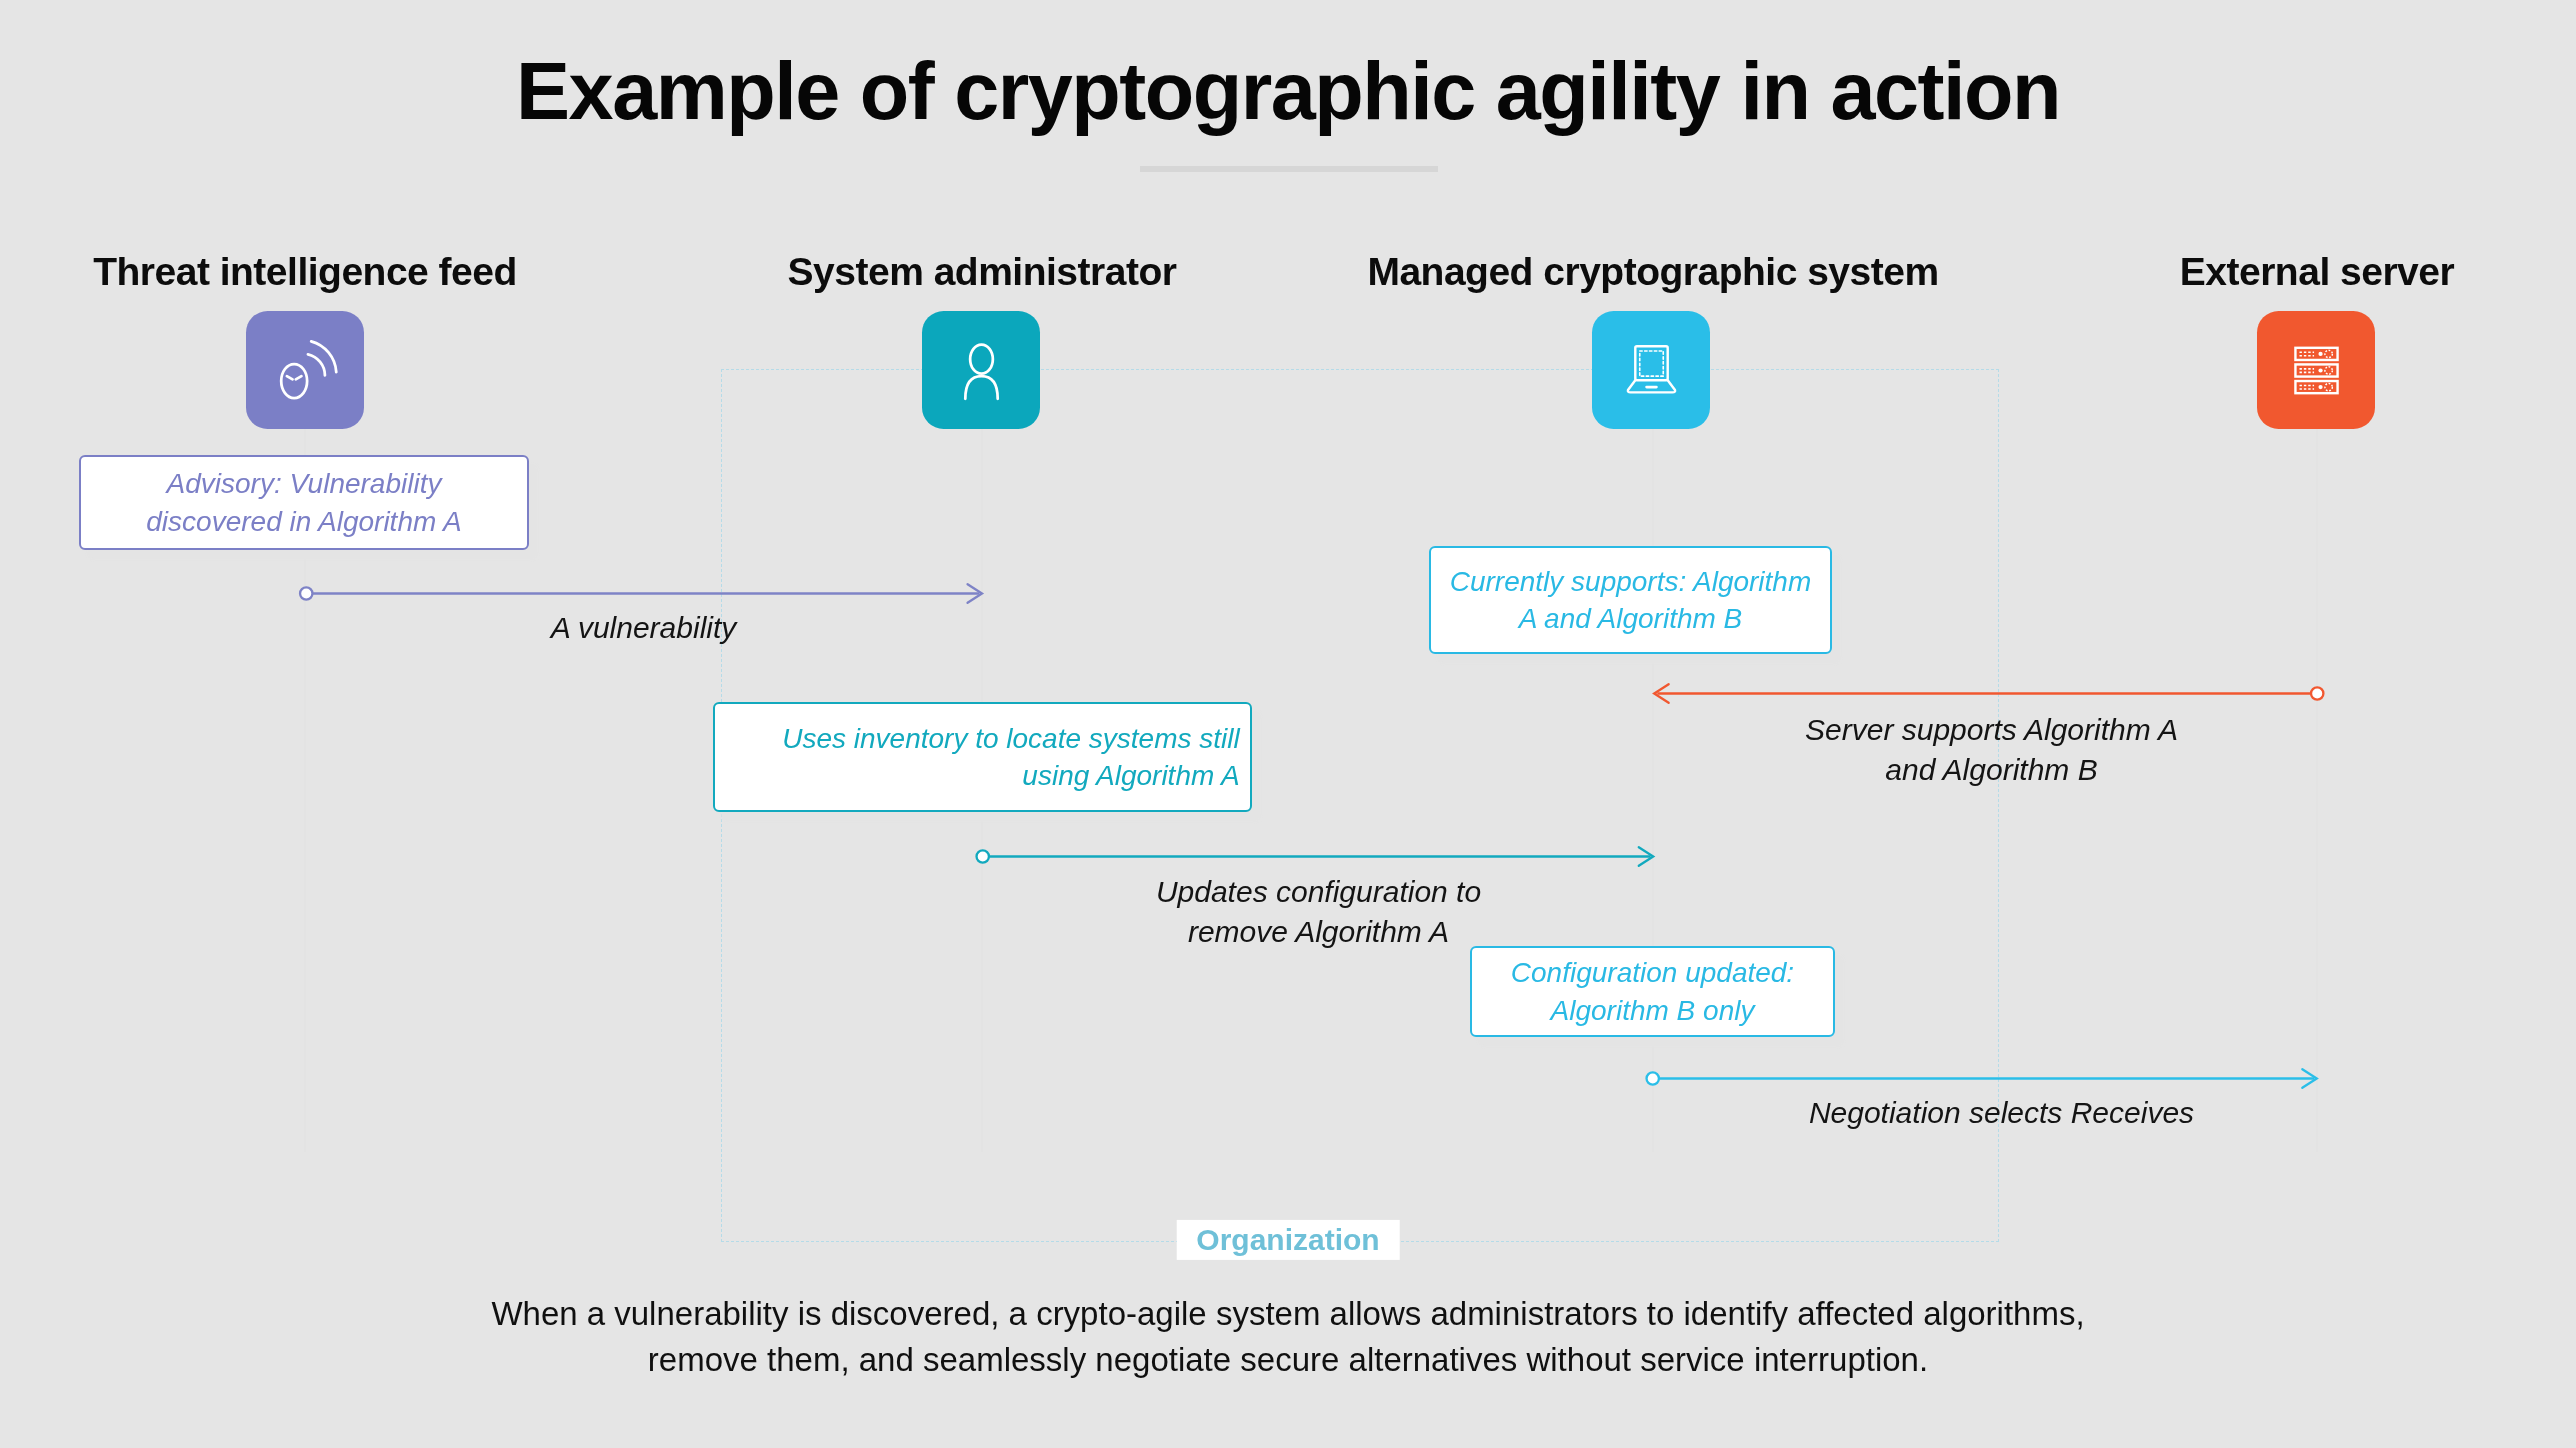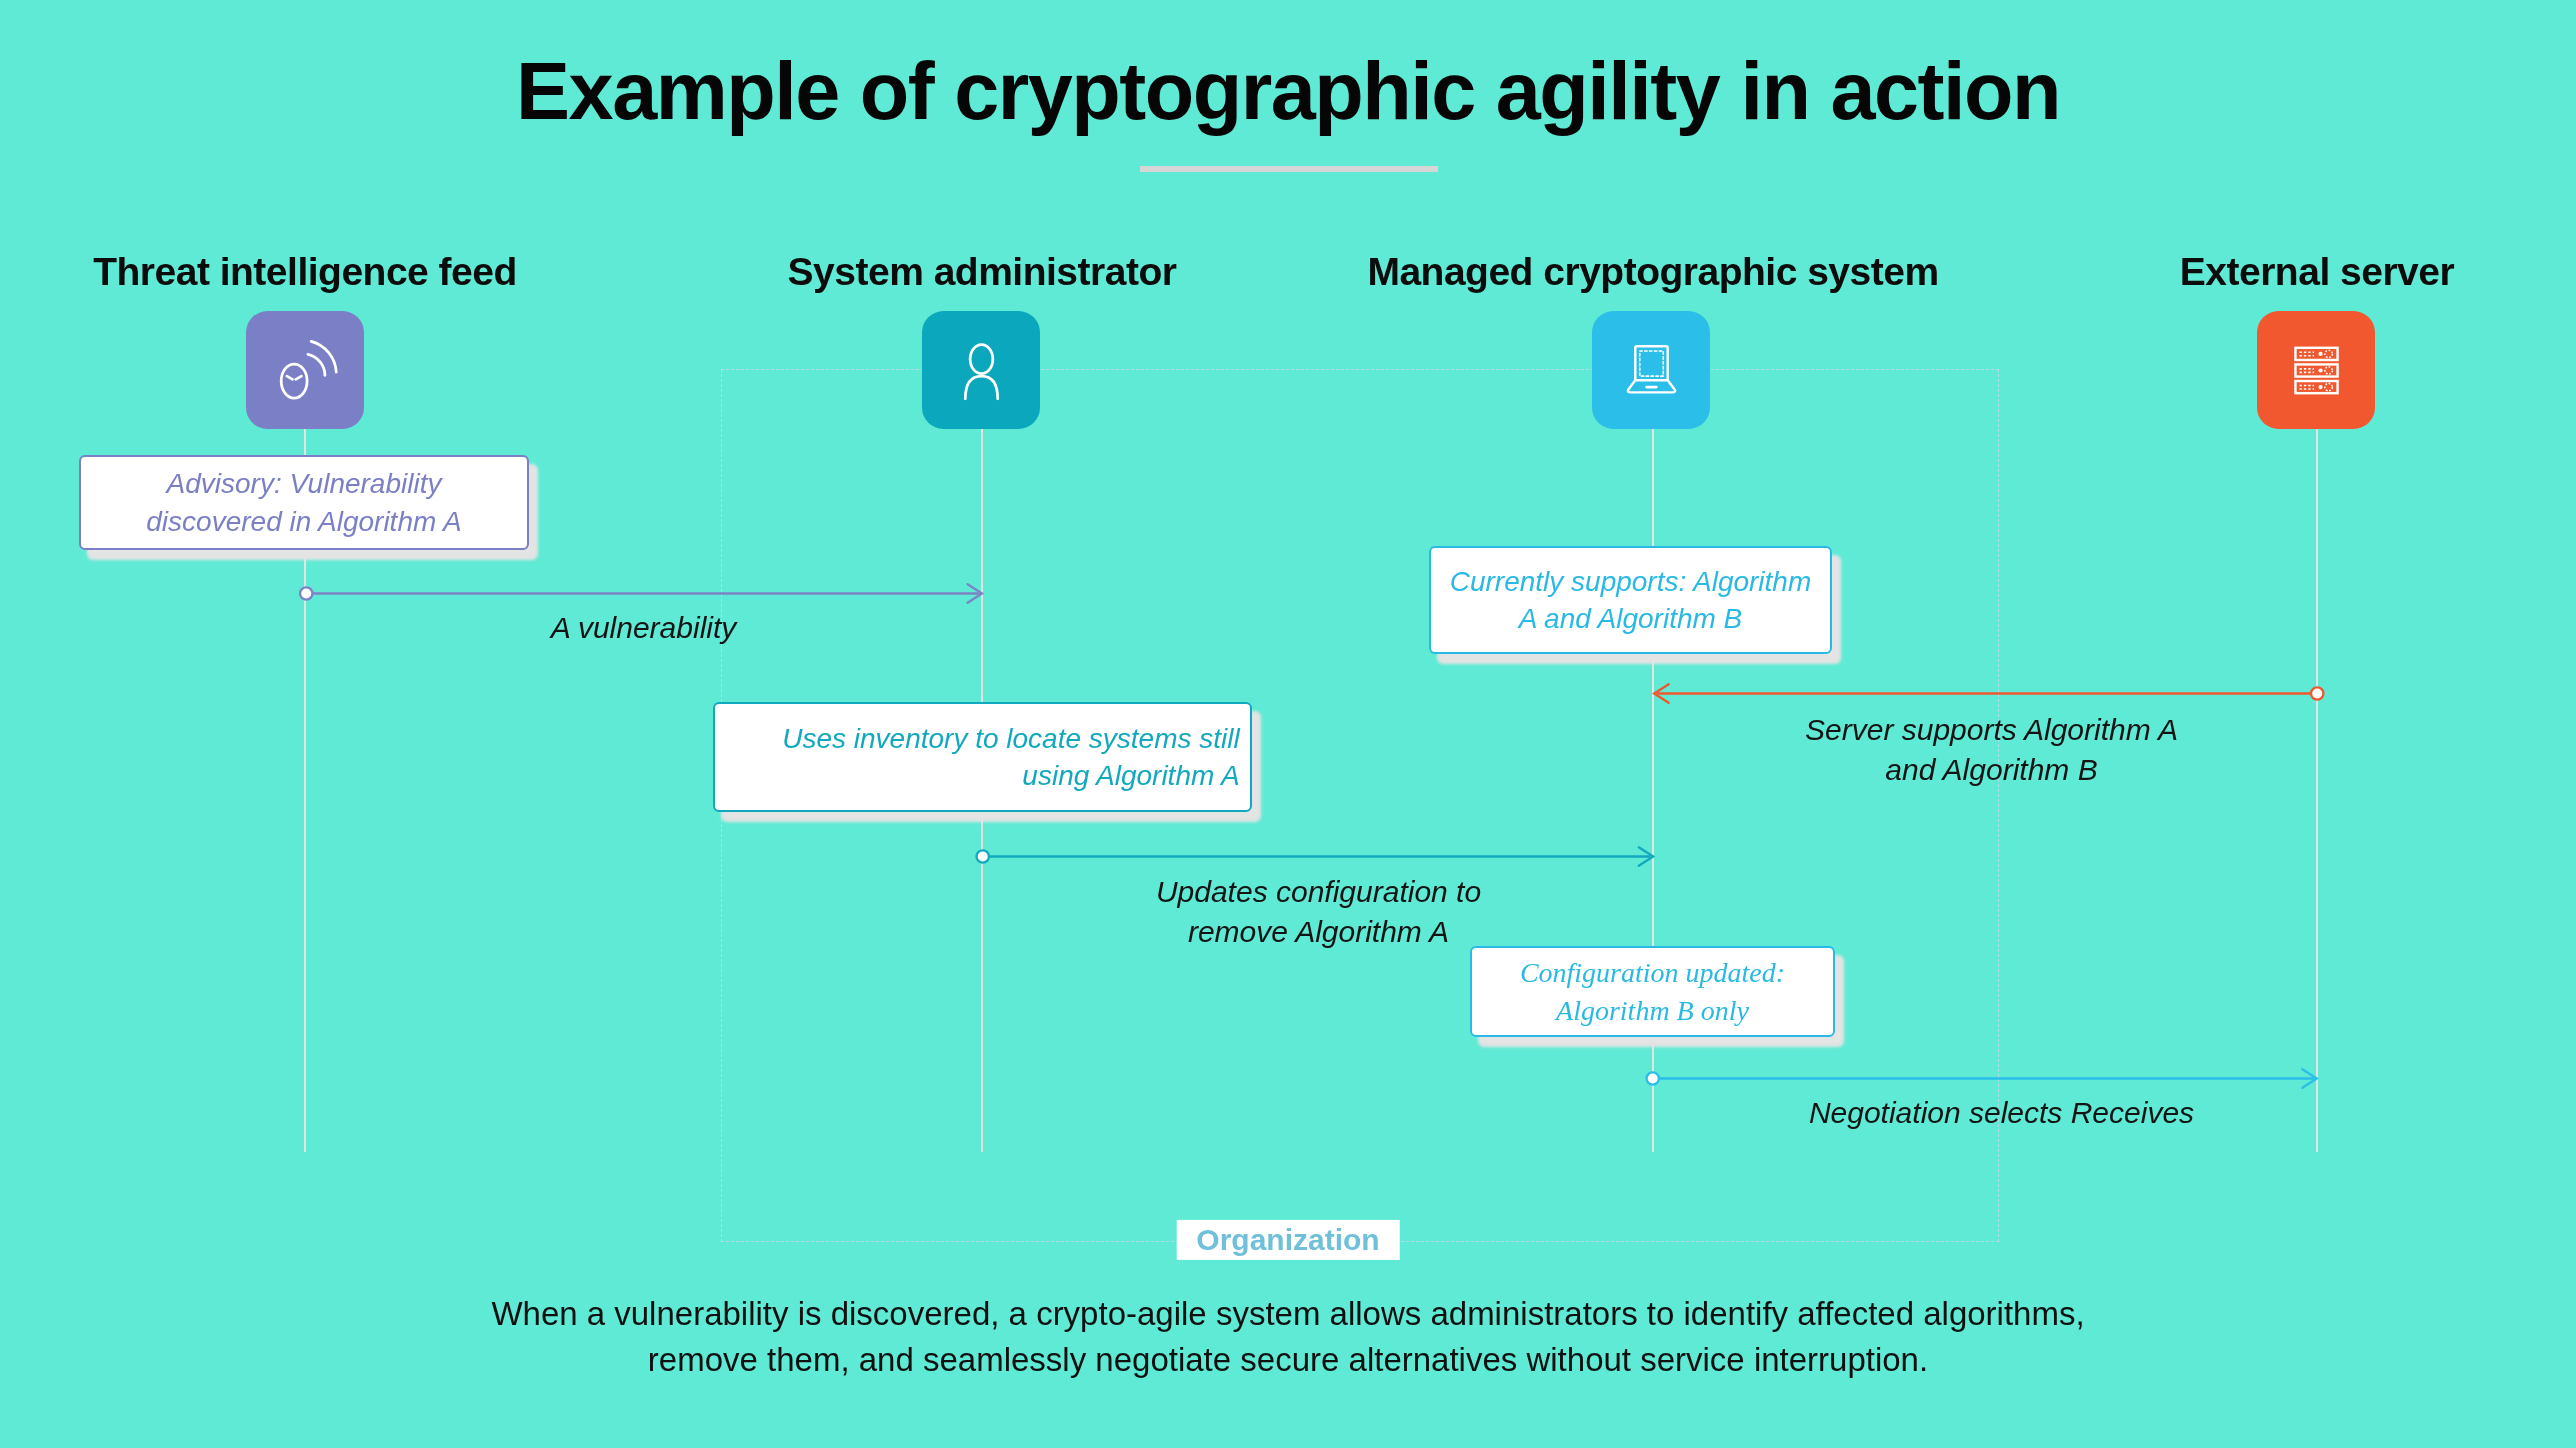--- a/index.html
+++ b/index.html
@@ -1,17 +1,17 @@
 <!DOCTYPE html>
 <html style="font-size:8.2px"><head>
 <meta charset="utf-8">
 <style>
   html,body{margin:0;padding:0;background:#ffffff;}
   .canvas{
-    position:relative;width:2576px;height:1449px;background:#5eead4;overflow:hidden;
+    position:relative;width:2576px;height:1449px;background:#e5e5e5;overflow:hidden;
     font-family:"Liberation Sans",sans-serif;color:#111;
   }
   .abs{position:absolute;}
   
   .title{
     left:0;top:45px;width:2576px;text-align:center;
     font-size:81px;font-weight:bold;letter-spacing:-1.5px;color:#060606;
   }
   .title-underline{left:1140px;top:166px;width:298px;height:6.2px;}
   
@@ -127,21 +127,21 @@
     <div>discovered in Algorithm A</div>
   </div>
   <div class="abs note" style="left: 1429px; top: 546px; width: 403px; height: 108px; border-color: rgb(41, 185, 228); color: rgb(41, 185, 228);">
     <div>Currently supports: Algorithm</div>
     <div>A and Algorithm B</div>
   </div>
   <div class="abs note" style="left: 713px; top: 702px; width: 539px; height: 110px; border-color: rgb(18, 169, 190); color: rgb(18, 169, 190); align-items: flex-end;">
     <div>Uses inventory to locate systems still</div>
     <div>using Algorithm A</div>
   </div>
-  <div class="abs note" style="left: 1470px; top: 946px; width: 365px; height: 91px; border-color: rgb(41, 185, 228); color: rgb(41, 185, 228); font-family: Liberation Serif, serif;">
+  <div class="abs note" style="left: 1470px; top: 946px; width: 365px; height: 91px; border-color: rgb(41, 185, 228); color: rgb(41, 185, 228);">
     <div>Configuration updated:</div>
     <div>Algorithm B only</div>
   </div>
 
   <svg class="abs msg-svg" style="left:298px;top:579px;" width="701" height="29" viewBox="0 0 1360 56">
     <g fill="none" stroke-width="4.5" style="stroke: rgb(126, 131, 198);">
       <circle cx="16" cy="28" r="12" fill="#ffffff"></circle>
       <line x1="29" y1="28" x2="1322" y2="28"></line>
       <polyline points="1299,10 1327,28 1299,46" stroke-linecap="round"></polyline>
     </g>

